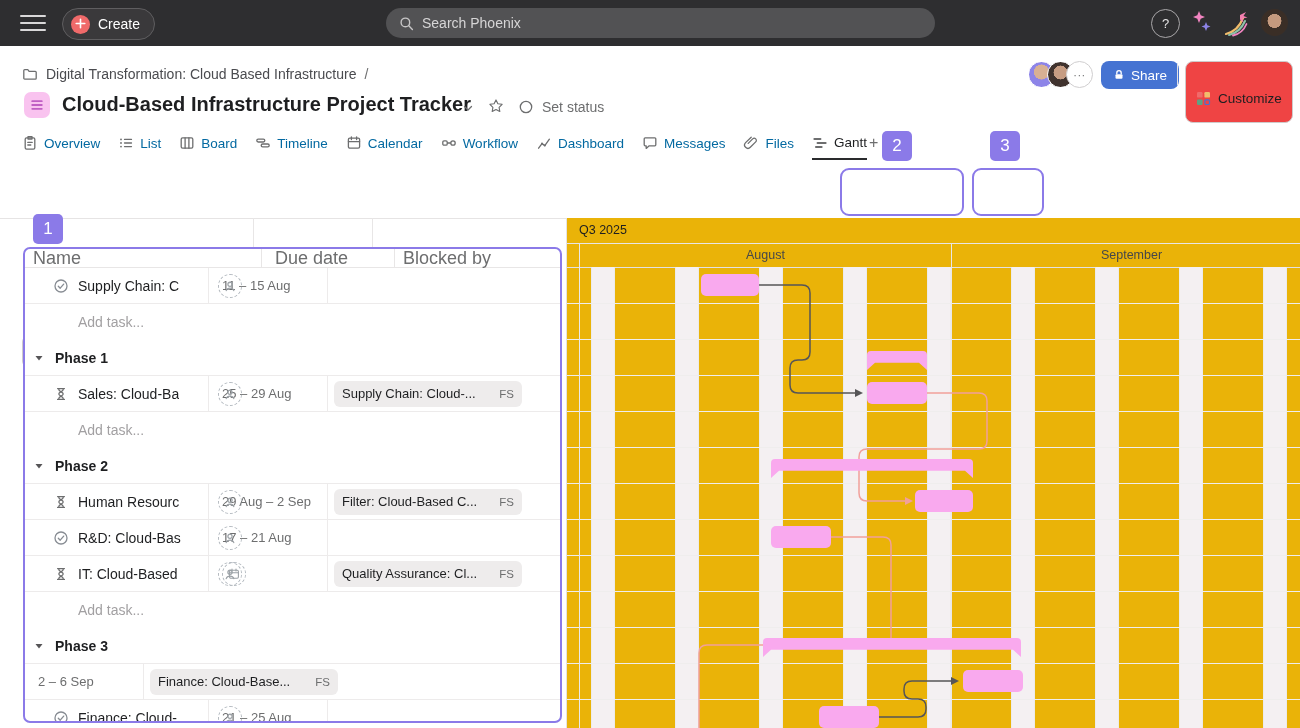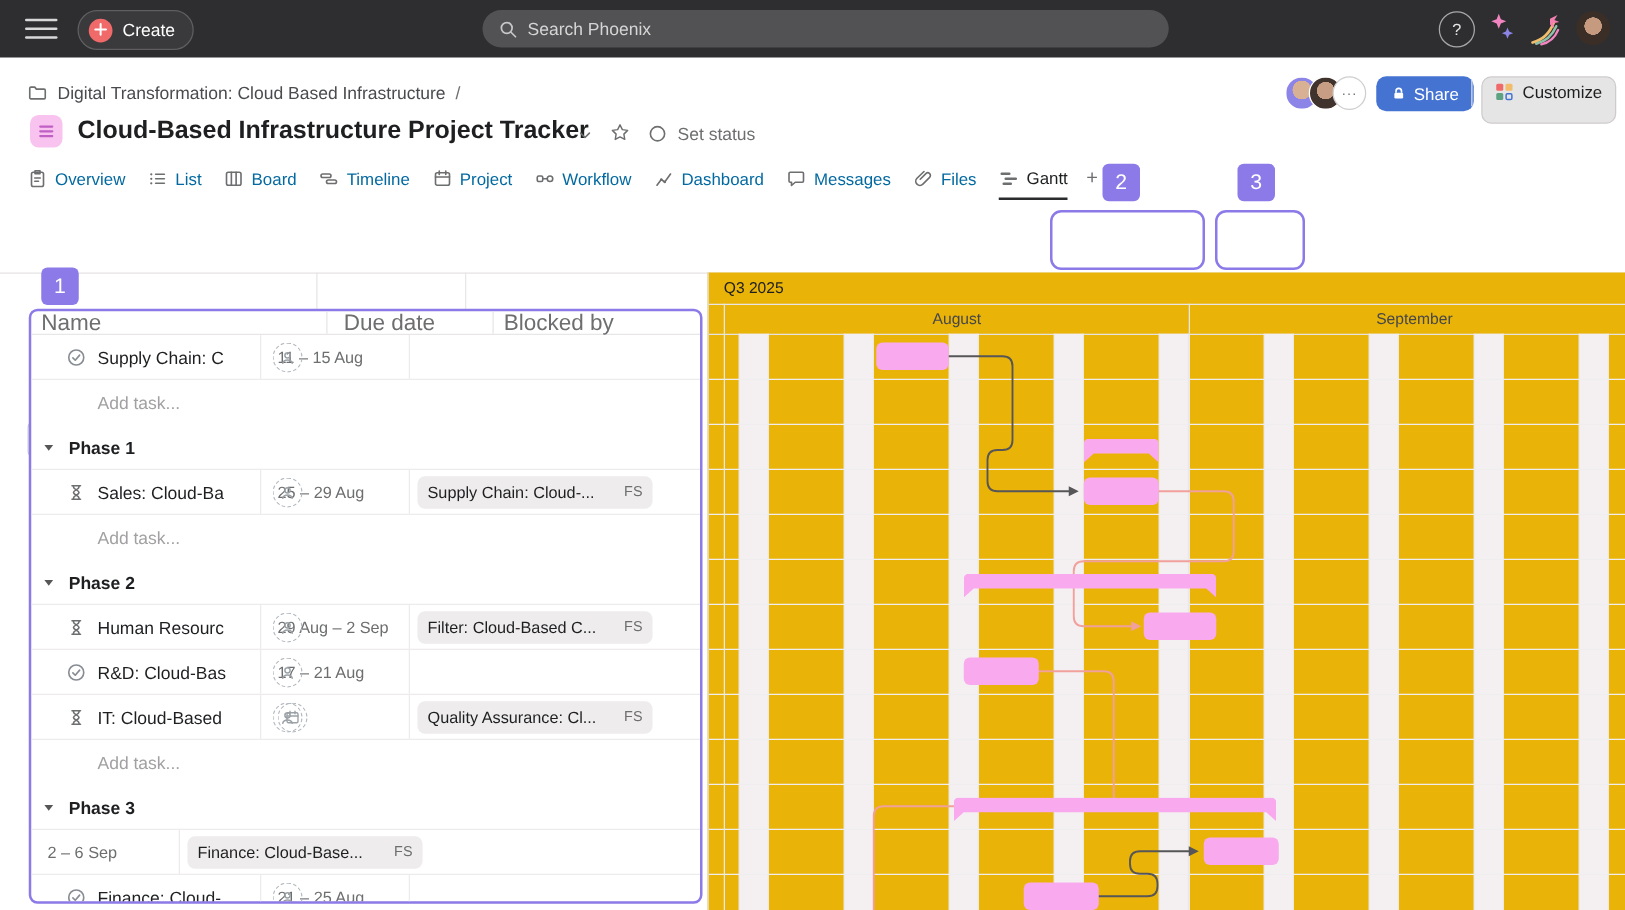--- a/index.html
+++ b/index.html
@@ -22,22 +22,22 @@
   .crumb{left:22px;top:62px;height:24px;display:flex;align-items:center;gap:8px;font-size:14px;color:#4a4b4f}
   .crumb .sep{color:#6d6e6f}
   .av{width:25px;height:25px;border-radius:50%;border:1.5px solid #fff}
   .av1{left:1028px;top:61px;background:radial-gradient(circle at 50% 40%,#d8b094 0 38%,#8d84e8 39%)}
   .av2{left:1047px;top:61px;background:radial-gradient(circle at 50% 42%,#c79d83 0 36%,#40332e 37%)}
   .avmore{left:1066px;top:61px;width:25px;height:25px;border-radius:50%;background:#fff;border:1px solid #d0cecf;
     display:flex;align-items:center;justify-content:center;color:#6d6e6f;font-size:11px;letter-spacing:.5px}
   .share{left:1101px;top:61px;height:28px;border-radius:8px;background:#4573d2;color:#fff;font-size:13.5px;
     display:flex;align-items:center;gap:6px;padding:0 12px}
   .hdiv{width:1px;background:#e3e1e2}
-  .customize{left:1185px;top:61px;height:28px;border-radius:8px;background:#e5e5e5;border:1px solid #cfcbcb;
-    display:flex;align-items:flex-start;gap:7px;padding:4px 10px;font-size:13.5px}
+  .customize{left:1185px;top:61px;height:28px;border-radius:8px;background:#ef4444;border:1px solid #cfcbcb;
+    display:flex;align-items:flex-end;gap:7px;padding:16px 10px;font-size:13.5px}
   .proj-icon{left:24px;top:92px;width:26px;height:26px;border-radius:7px;background:#f9c3ef;
     display:flex;align-items:center;justify-content:center}
   .ptitle{left:62px;top:93px;font-size:20px;font-weight:700}
   .setstatus{left:518px;top:99px;display:flex;align-items:center;gap:8px;color:#6d6e6f;font-size:14px}
   
   .tabbar{left:22px;top:127px;height:33px;display:flex;gap:18px;align-items:stretch}
   .tab{display:flex;align-items:center;gap:6px;color:#0369a1;font-size:13.5px;padding-bottom:1px;cursor:pointer}
   .tab.active{color:#1e1f21;font-weight:400;border-bottom:2px solid #2a2b2d;padding-bottom:0}
   .plus-tab{left:869px;top:134px;color:#6d6e6f;font-size:16px}
   
@@ -239,21 +239,21 @@
       </span>
       <span>Timeline</span>
     </div>
     <div class="tab">
       <span style="display:flex">
         <svg width="16" height="16" viewBox="0 0 16 16" fill="none" stroke="#6d6e6f" stroke-width="1.3" stroke-linecap="round" stroke-linejoin="round">
           <rect x="2.4" y="3.2" width="11.2" height="10" rx="1.4"></rect>
           <path d="M2.4 6.6h11.2M5.4 1.8v2.8M10.6 1.8v2.8"></path>
         </svg>
       </span>
-      <span>Project</span>
+      <span>Calendar</span>
     </div>
     <div class="tab">
       <span style="display:flex">
         <svg width="16" height="16" viewBox="0 0 16 16" fill="none" stroke="#6d6e6f" stroke-width="1.3" stroke-linecap="round" stroke-linejoin="round">
           <rect x="1.8" y="5.8" width="4.4" height="4.4" rx="1.2"></rect>
           <circle cx="12" cy="8" r="2.2"></circle>
           <path d="M6.6 8h2.8"></path>
         </svg>
       </span>
       <span>Workflow</span>

